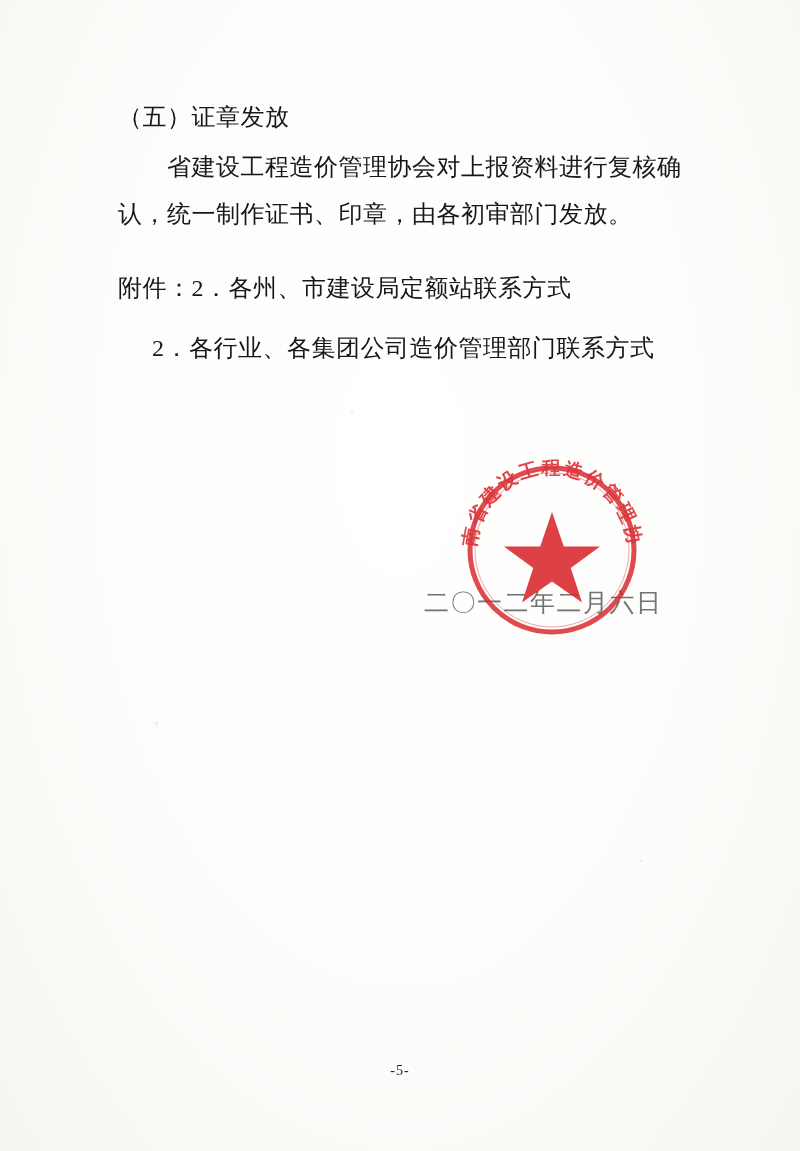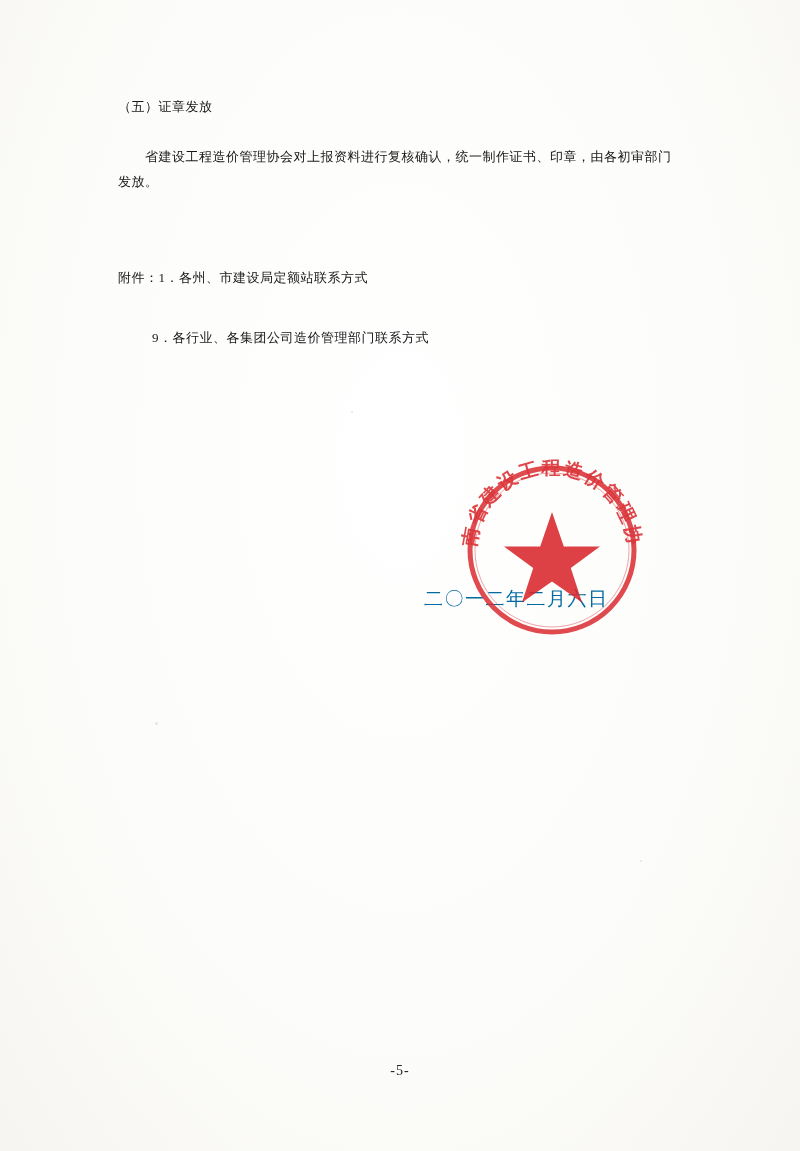--- a/index.html
+++ b/index.html
@@ -29,21 +29,21 @@
     background:
       radial-gradient(ellipse at 50% 40%, #ffffff 0%, #fcfcfa 60%, #f6f5f1 100%);
     pointer-events: none;
   }
   .content {
     position: relative;
     padding: 0;
   }
   .para {
     position: absolute;
-    font-size: 13px;
+    font-size: 24px;
     line-height: 1.95;
     letter-spacing: 0.5px;
     color: #171717;
     white-space: pre-wrap;
   }
   .p-heading {
     left: 118px;
     top: 94px;
     width: 600px;
   }
@@ -60,23 +60,23 @@
   }
   .p-attach2 {
     left: 152px;
     top: 325px;
     width: 600px;
   }
   .date-line {
     position: absolute;
     left: 424px;
     top: 586px;
-    font-size: 19px;
+    font-size: 25px;
     letter-spacing: 1.5px;
-    color: #0369a1;
+    color: #737373;
   }
   .page-number {
     position: absolute;
     left: 0;
     right: 0;
     top: 1063px;
     text-align: center;
     font-size: 14px;
     color: #222;
     letter-spacing: 1px;
@@ -115,23 +115,23 @@
 </head>
 <body>
 
 <div class="page">
   <div class="content">
 
     <div class="para p-heading">（五）证章发放</div>
 
     <div class="para p-body">　　省建设工程造价管理协会对上报资料进行复核确认，统一制作证书、印章，由各初审部门发放。</div>
 
-    <div class="para p-attach1">附件：1．各州、市建设局定额站联系方式</div>
+    <div class="para p-attach1">附件：2．各州、市建设局定额站联系方式</div>
 
-    <div class="para p-attach2">9．各行业、各集团公司造价管理部门联系方式</div>
+    <div class="para p-attach2">2．各行业、各集团公司造价管理部门联系方式</div>
 
     <div class="date-line">二〇一二年二月六日</div>
 
     <div class="seal">
       <svg viewBox="0 0 200 200" xmlns="http://www.w3.org/2000/svg" aria-hidden="true">
         <defs>
           <path id="sealArc" d="M 100,100 m -76,0 a 76,76 0 1,1 152,0" fill="none"></path>
           <path id="sealArcText" d="M 28,112 a 72,72 0 1,1 144,0" fill="none"></path>
         </defs>
         <circle cx="100" cy="100" r="82" fill="none" stroke="#d8262b" stroke-width="5" opacity="0.9"></circle>

